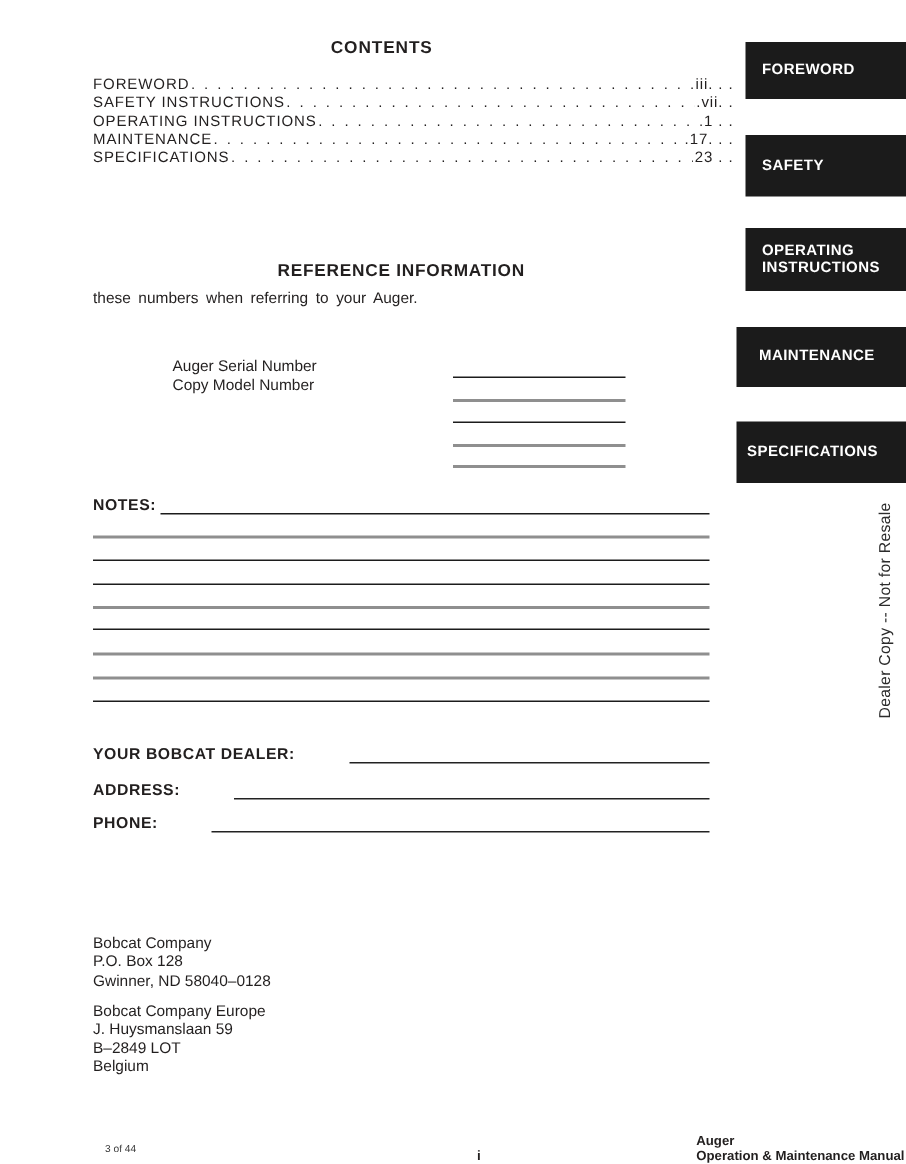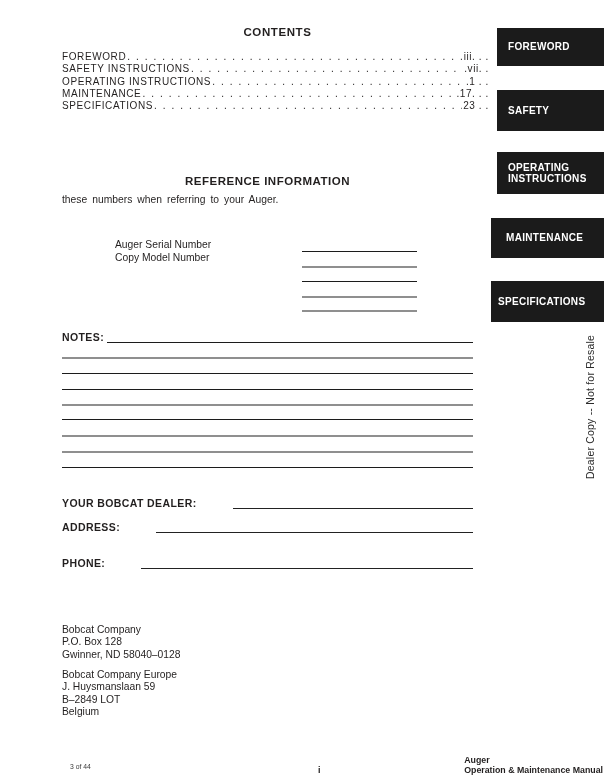--- a/index.html
+++ b/index.html
@@ -4,21 +4,21 @@
 <style>
   * { margin:0; padding:0; box-sizing:border-box; }
   html,body { background:#ffffff; }
   .page {
     position:relative; width:604px; height:776px; background:#ffffff;
     font-family:"Liberation Sans", sans-serif; color:#221f1f; overflow:hidden;
   }
 
   
   .contents-title {
-    position:absolute; top:26px; left:72px; width:411px;
+    position:absolute; top:26px; left:49px; width:411px;
     text-align:center; font-size:11.5px; font-weight:bold; letter-spacing:.6px;
   }
   .toc { position:absolute; top:51px; left:62px; width:427px; font-size:10px; letter-spacing:.6px; }
   .toc-row { display:flex; align-items:baseline; height:12.3px; line-height:12.3px; white-space:nowrap; }
   .toc-label { flex:none; }
   .dots { flex:1 1 auto; min-width:0; overflow:hidden; margin:0 1px; letter-spacing:1.6px; }
   .toc-page { flex:none; }
 
   
   .tab {
@@ -54,21 +54,21 @@
   .nl1 { top:357px; } .nl2 { top:373px; } .nl3 { top:389px; } .nl4 { top:404px; }
   .nl5 { top:419px; } .nl6 { top:435px; } .nl7 { top:451px; } .nl8 { top:467px; }
 
   
   .fill-row {
     position:absolute; left:62px; width:411px; height:12px;
     display:flex; align-items:flex-start;
     font-size:10.5px; font-weight:bold; letter-spacing:.4px; white-space:nowrap;gap:32px;
   }
   .fill-row .fill { flex:1 1 auto; align-self:stretch; border-bottom:1.2px solid #222222; margin-left:4px; }
-  .row-dealer { top:497px; } .row-address { top:521px; } .row-phone { top:557px; }
+  .row-dealer { top:497px; } .row-address { top:521px; } .row-phone { top:543px; }
 
   
   .company { position:absolute; left:62px; font-size:10.3px; line-height:12.4px;margin-top:40px; }
   .company-us { top:584px; }
   .company-eu { top:629px; }
 
   
   .watermark {
     position:absolute; top:317px; left:584px; height:162px;
     writing-mode:vertical-rl; transform:rotate(180deg);

